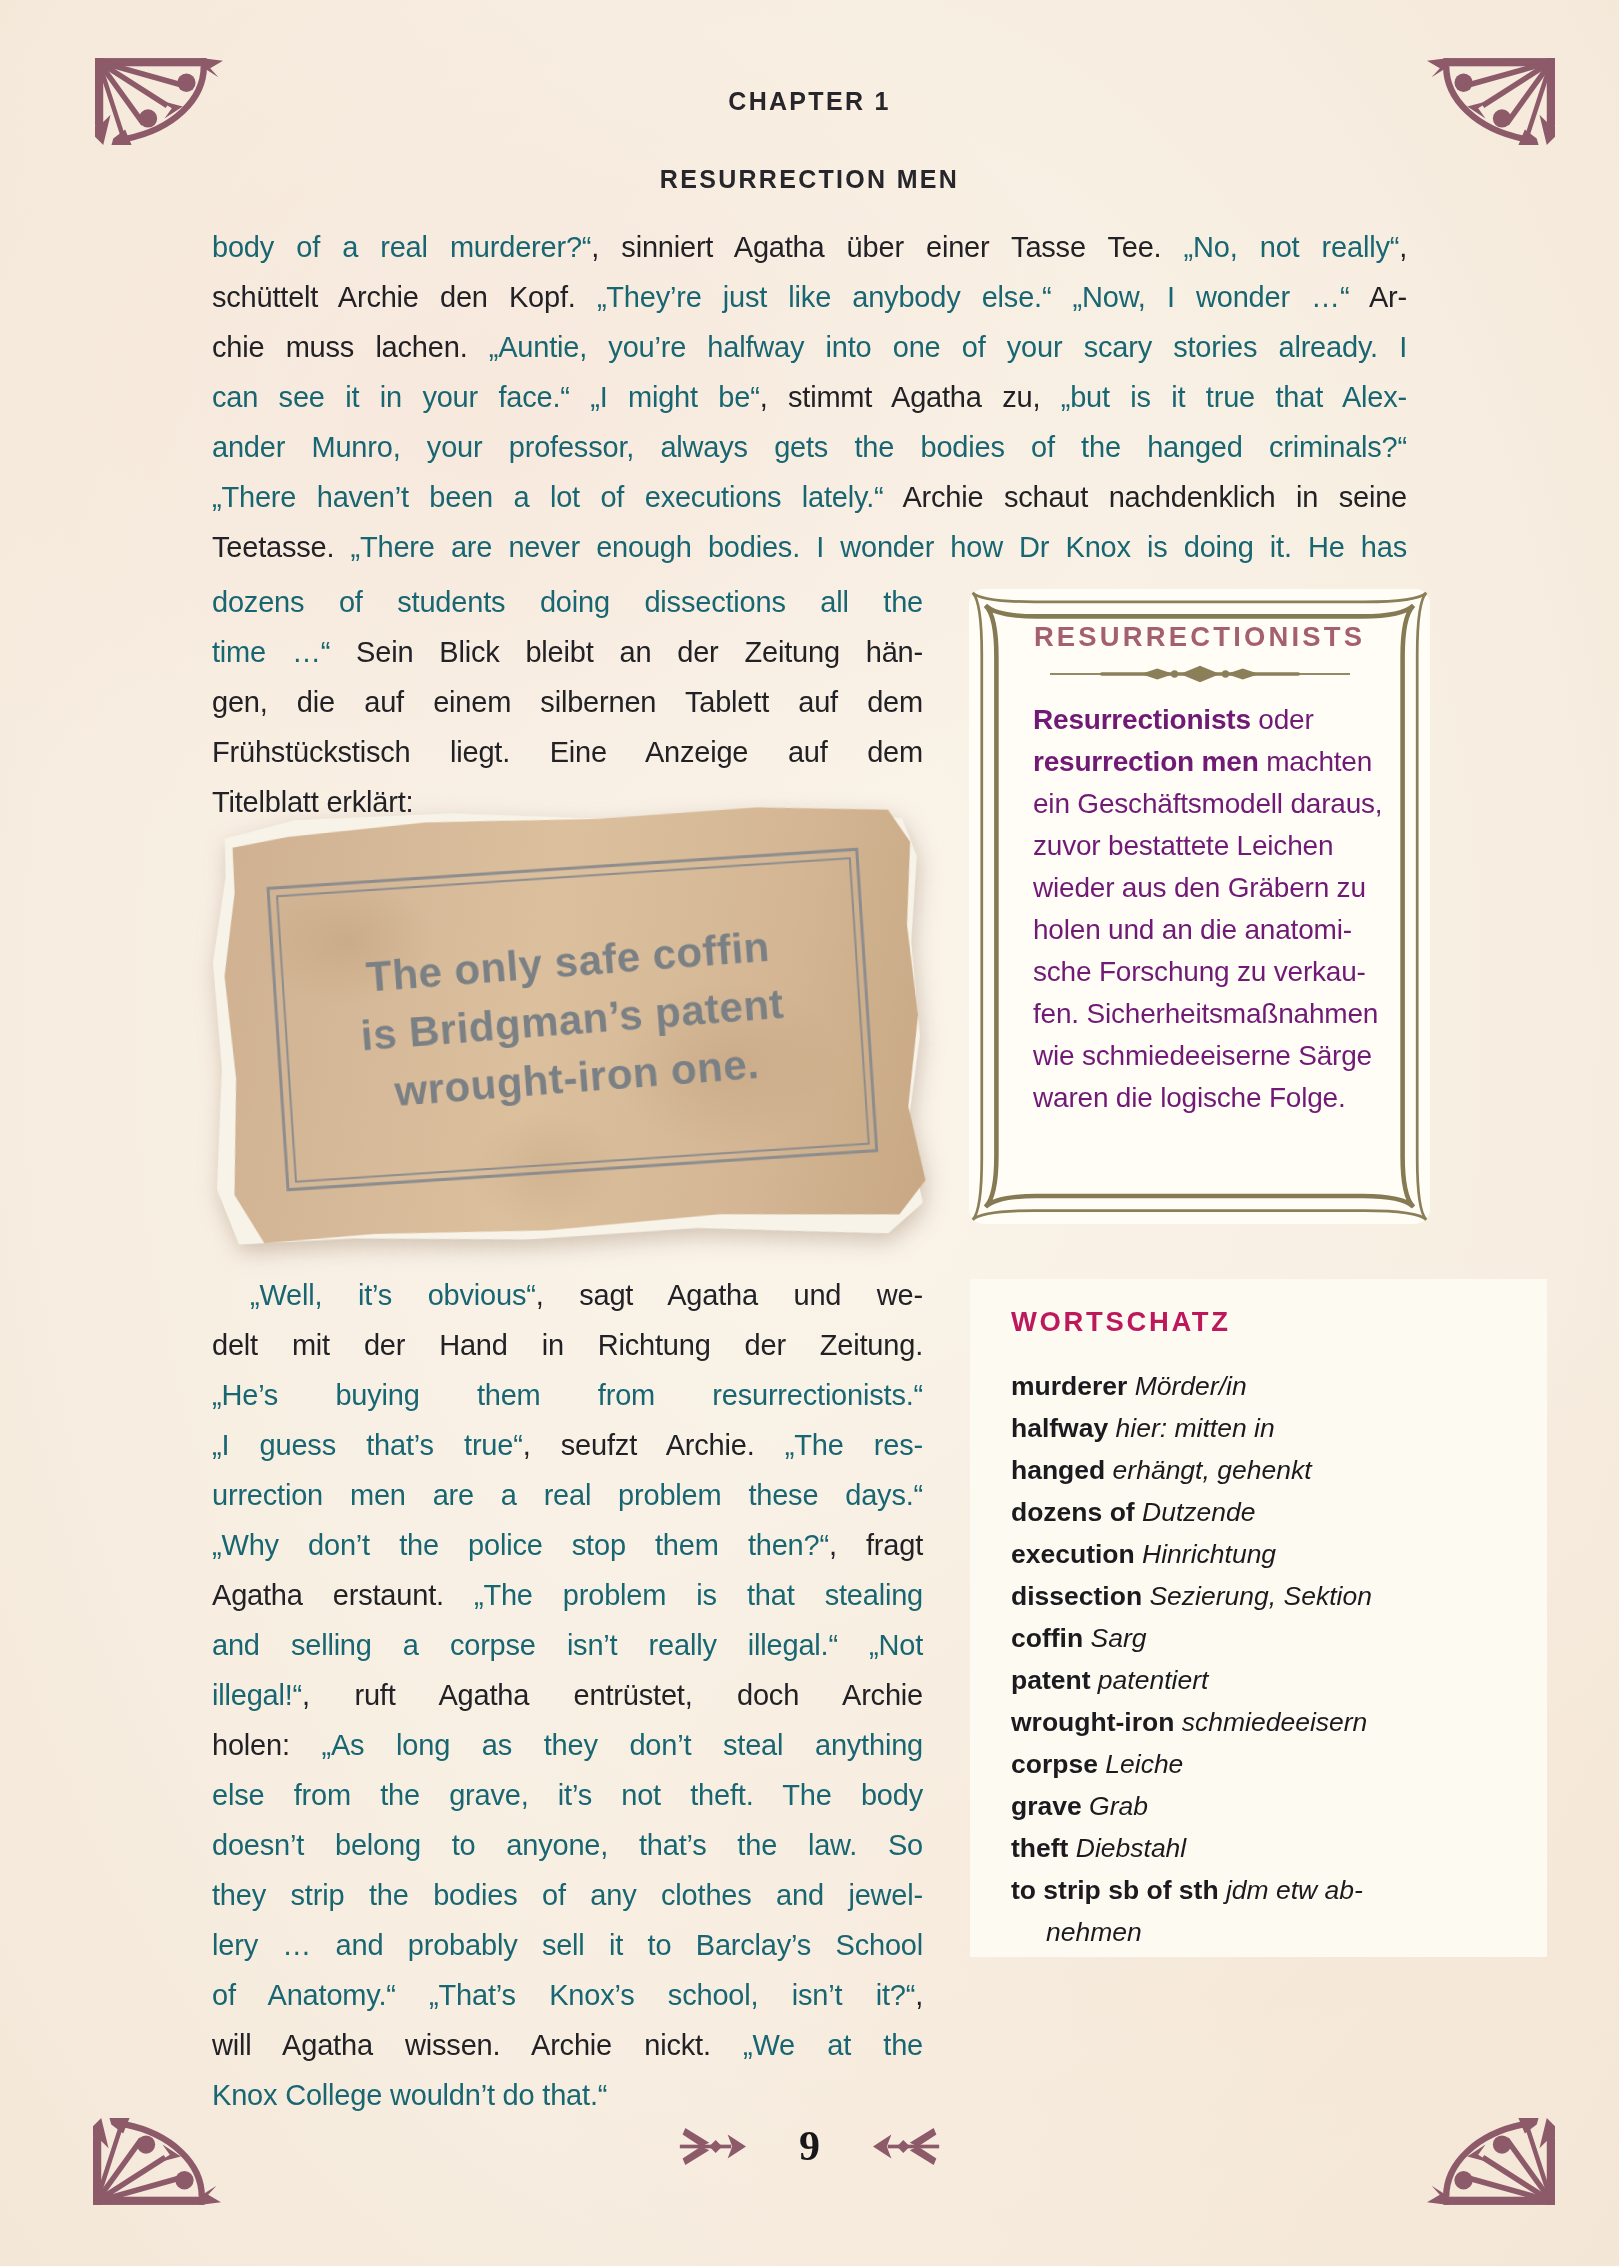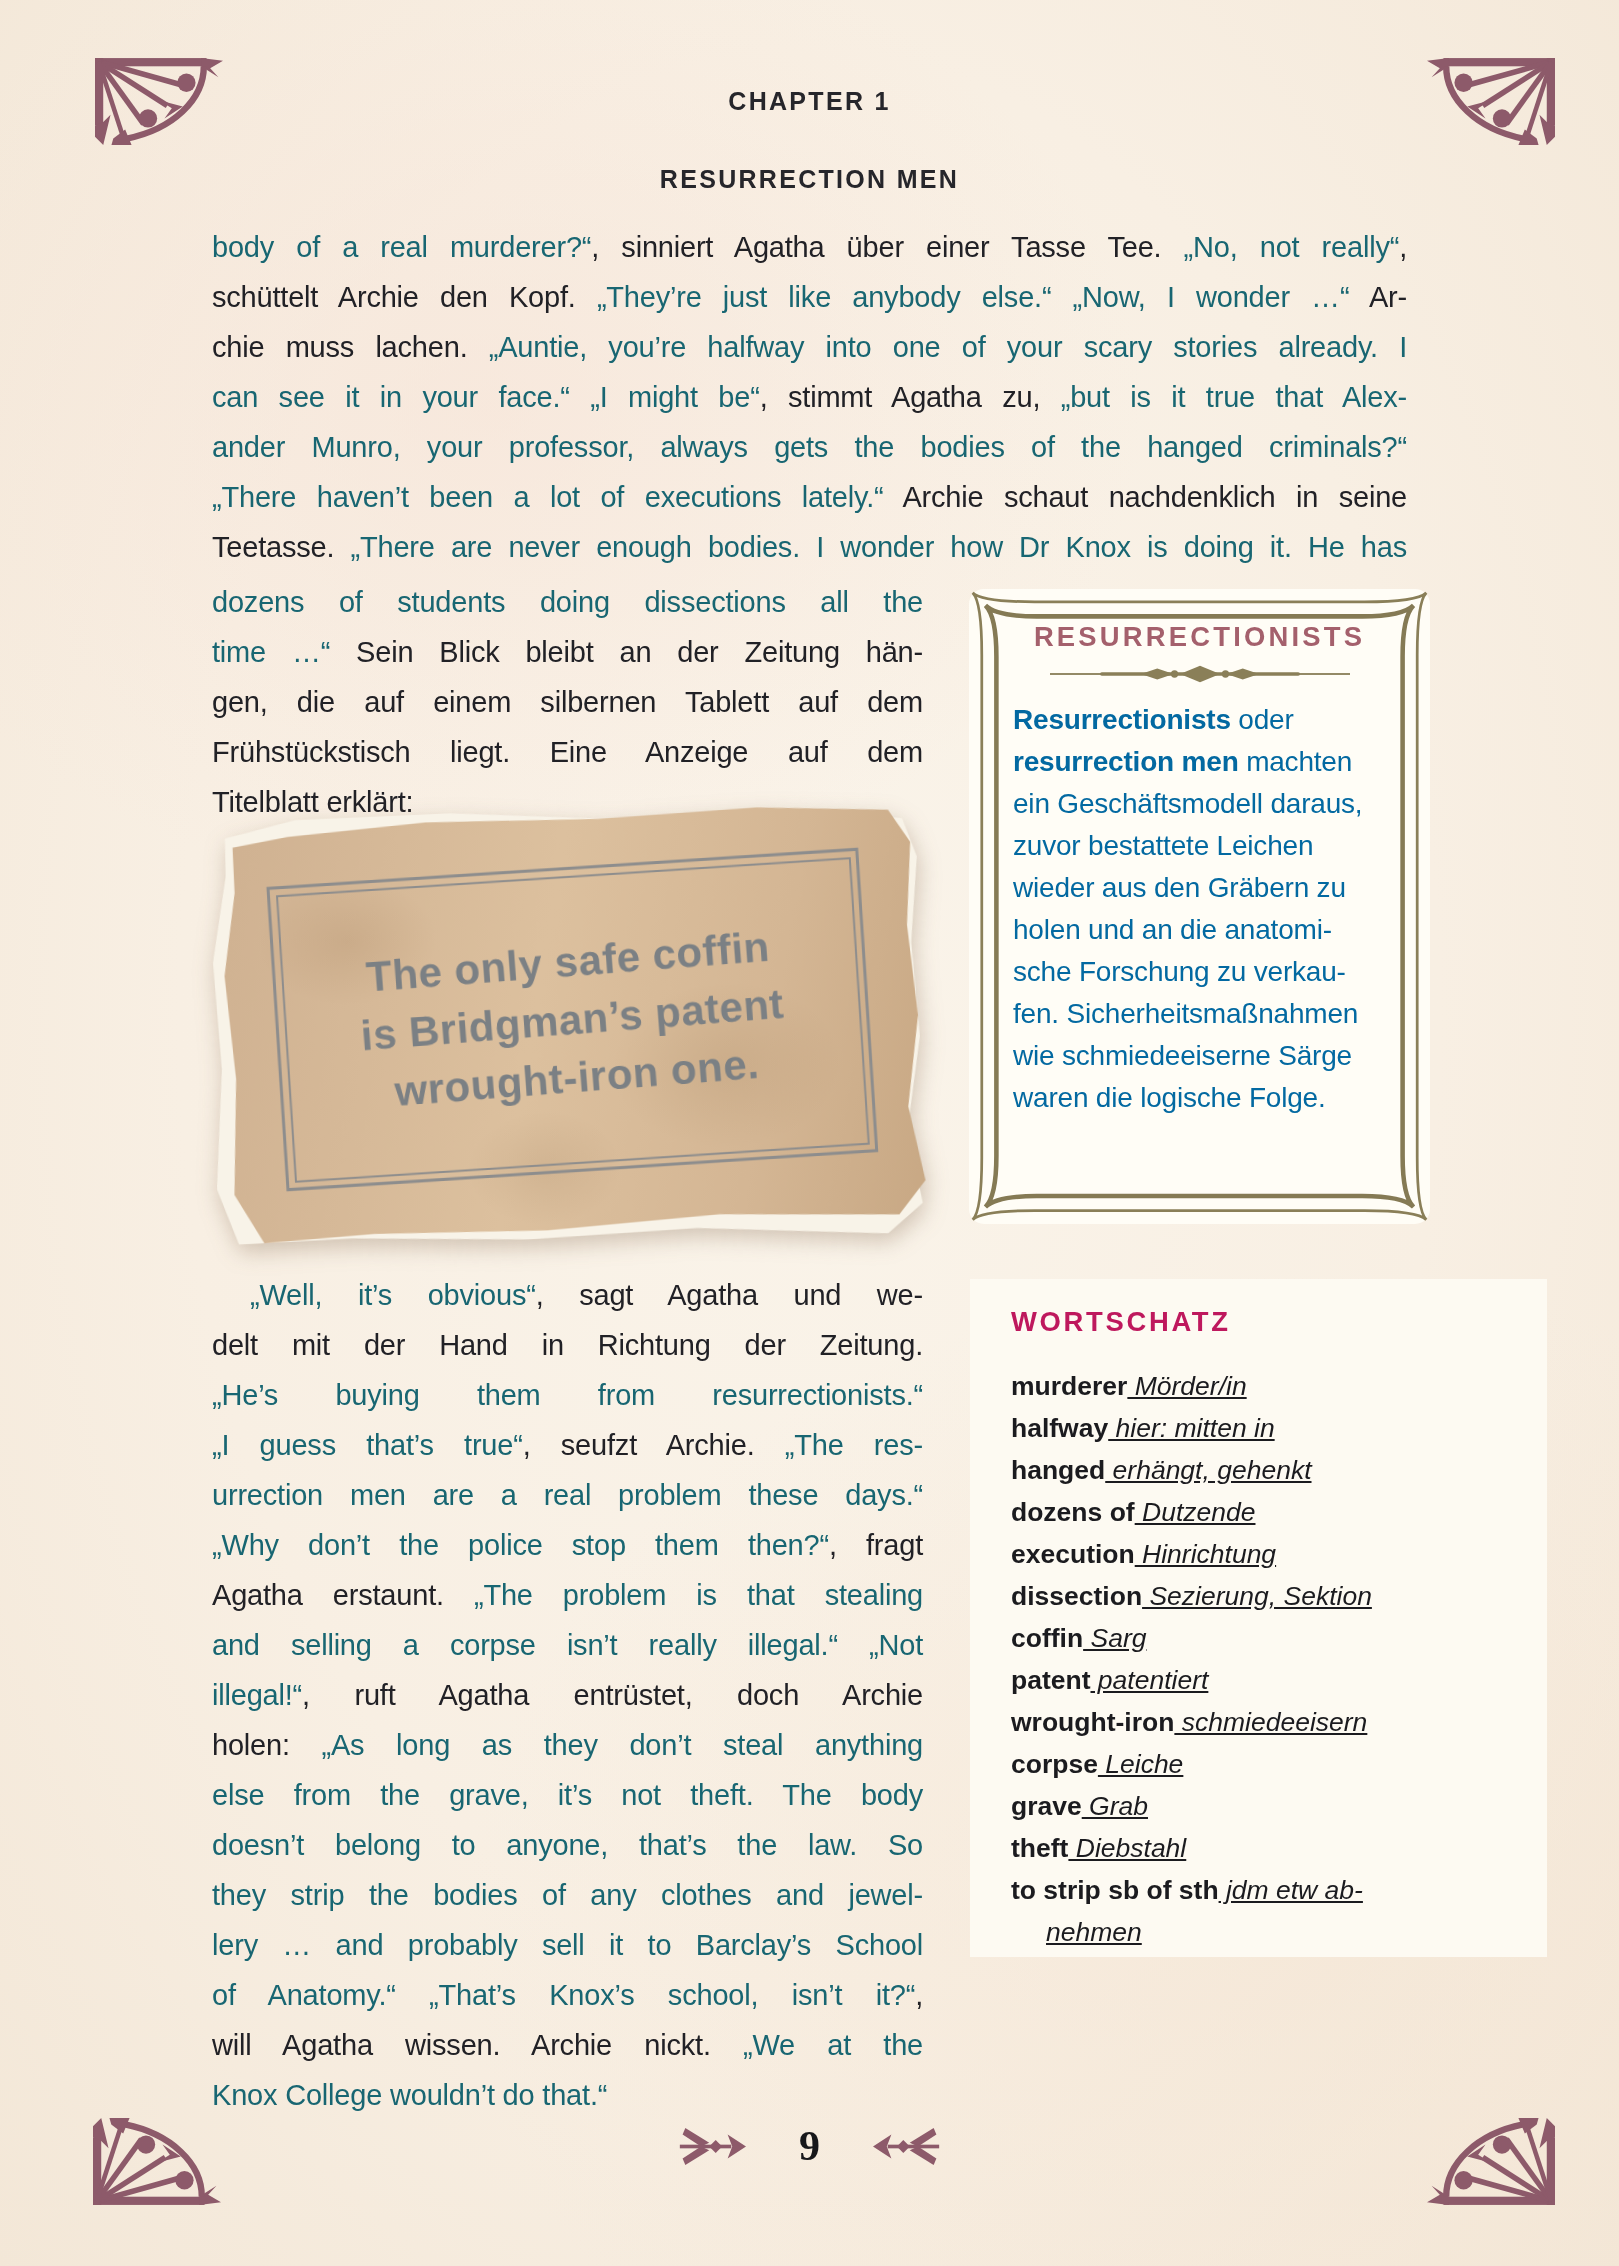--- a/index.html
+++ b/index.html
@@ -46,29 +46,29 @@
   .clip-frame{position:absolute;left:49px;right:49px;top:51px;bottom:57px;border:3.7px solid #8d8d8d;transform:rotate(-1.2deg);}
   .clip-frame-inner{position:absolute;inset:5.5px;border:2.7px solid #8d8d8d;}
   .clip-text{position:absolute;inset:0;display:flex;flex-direction:column;justify-content:center;align-items:center;
     transform:rotate(-0.6deg);color:#7b8084;font-weight:700;font-size:42px;line-height:58px;letter-spacing:0.5px;text-align:center;}
   .clip-text .tline{text-align:center;text-align-last:center;}
   
   .infobox{position:absolute;left:969px;top:589px;width:461px;height:635px;background:#fffdf6;border-radius:15px;}
   .infobox-frame{position:absolute;inset:0;}
   .infobox-title{position:relative;padding-top:31px;text-align:center;color:#a4606c;font-weight:700;font-size:27.4px;letter-spacing:3.2px;line-height:33px;}
   .infobox-divider{display:block;margin:11px auto 14.6px auto;}
-  .infobox-body{position:relative;padding:0 40px 0 44px;color:#0369a1;font-size:28px;line-height:42px;letter-spacing:-0.2px;}
+  .infobox-body{position:relative;padding:0 40px 0 44px;color:#701a75;font-size:28px;line-height:42px;letter-spacing:-0.2px;margin-left:20px;}
   .infobox-body .tline{text-align:left;text-align-last:left;}
   
   .vocab{position:absolute;left:970px;top:1279px;width:577px;height:678px;background:#fdfaf2;}
   .vocab-title{position:absolute;left:41px;top:27.4px;color:#be185d;font-weight:700;font-size:27.4px;letter-spacing:2.7px;}
   .vocab-list{position:absolute;left:41px;right:24px;top:86px;font-size:26.5px;line-height:42px;color:#1b1b1f;}
   .vocab-entry{padding-left:35px;text-indent:-35px;white-space:pre-line;}
   .vocab-entry .term{font-weight:700;}
-  .vocab-entry .trans{font-style:italic;text-decoration:underline;}
+  .vocab-entry .trans{font-style:italic;}
   
   .footer{position:absolute;left:0;right:0;top:2122px;display:flex;justify-content:center;align-items:center;gap:53px;}
   .pagenum{font-family:"Liberation Serif", serif;font-weight:700;font-size:42px;color:#17171a;}
   .arrow-icon{display:block;}
 </style>
 </head>
 <body>
 
 <div class="page">
 

